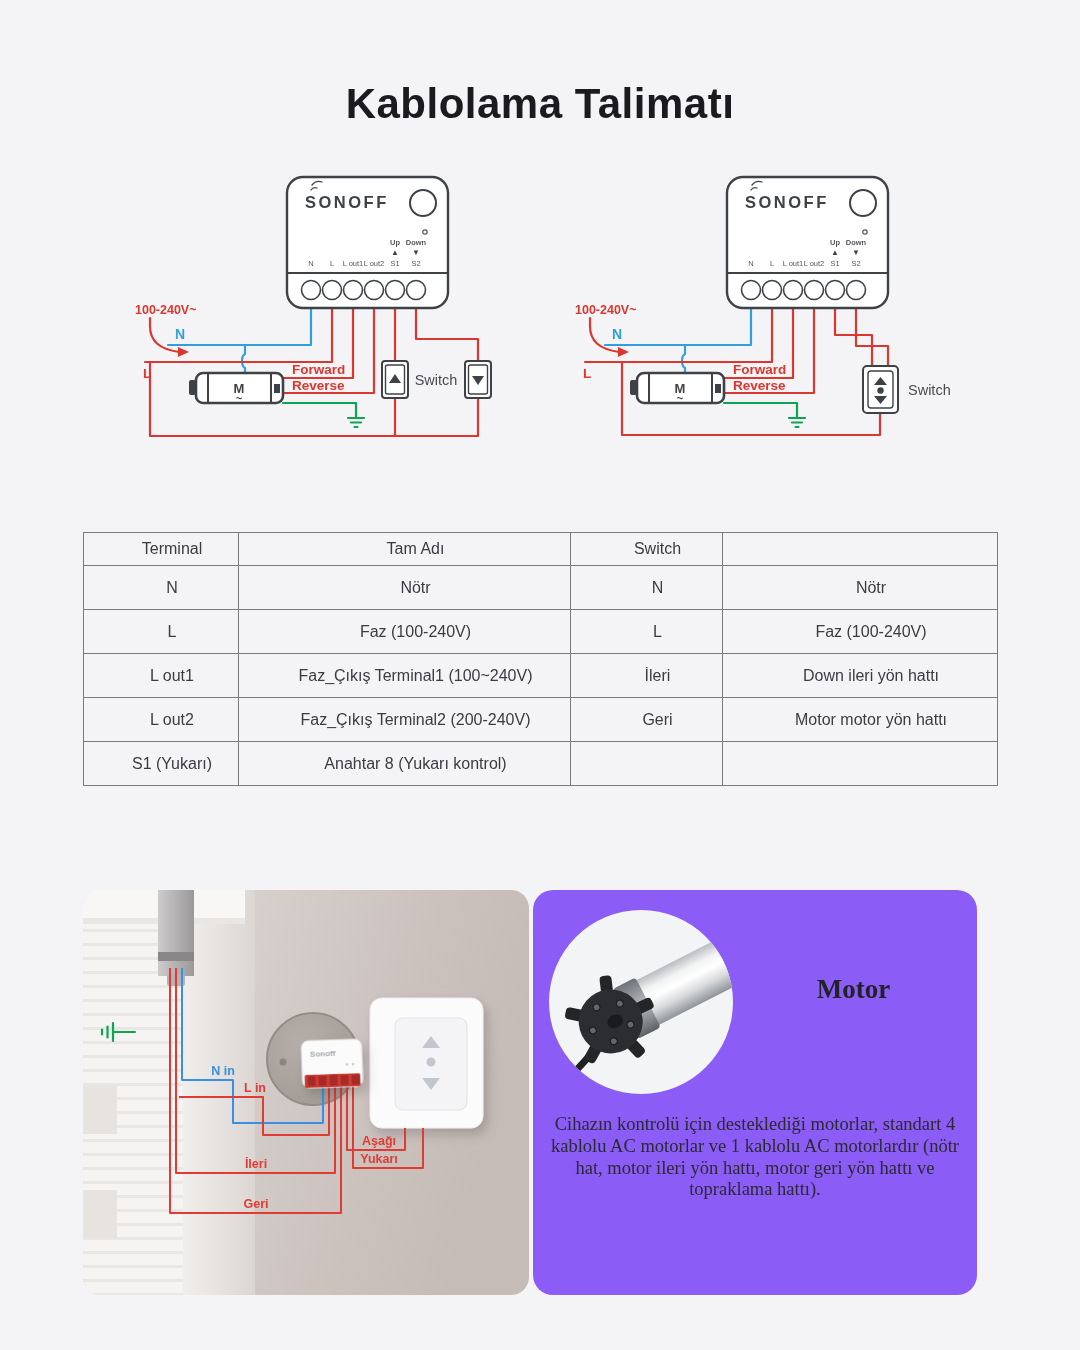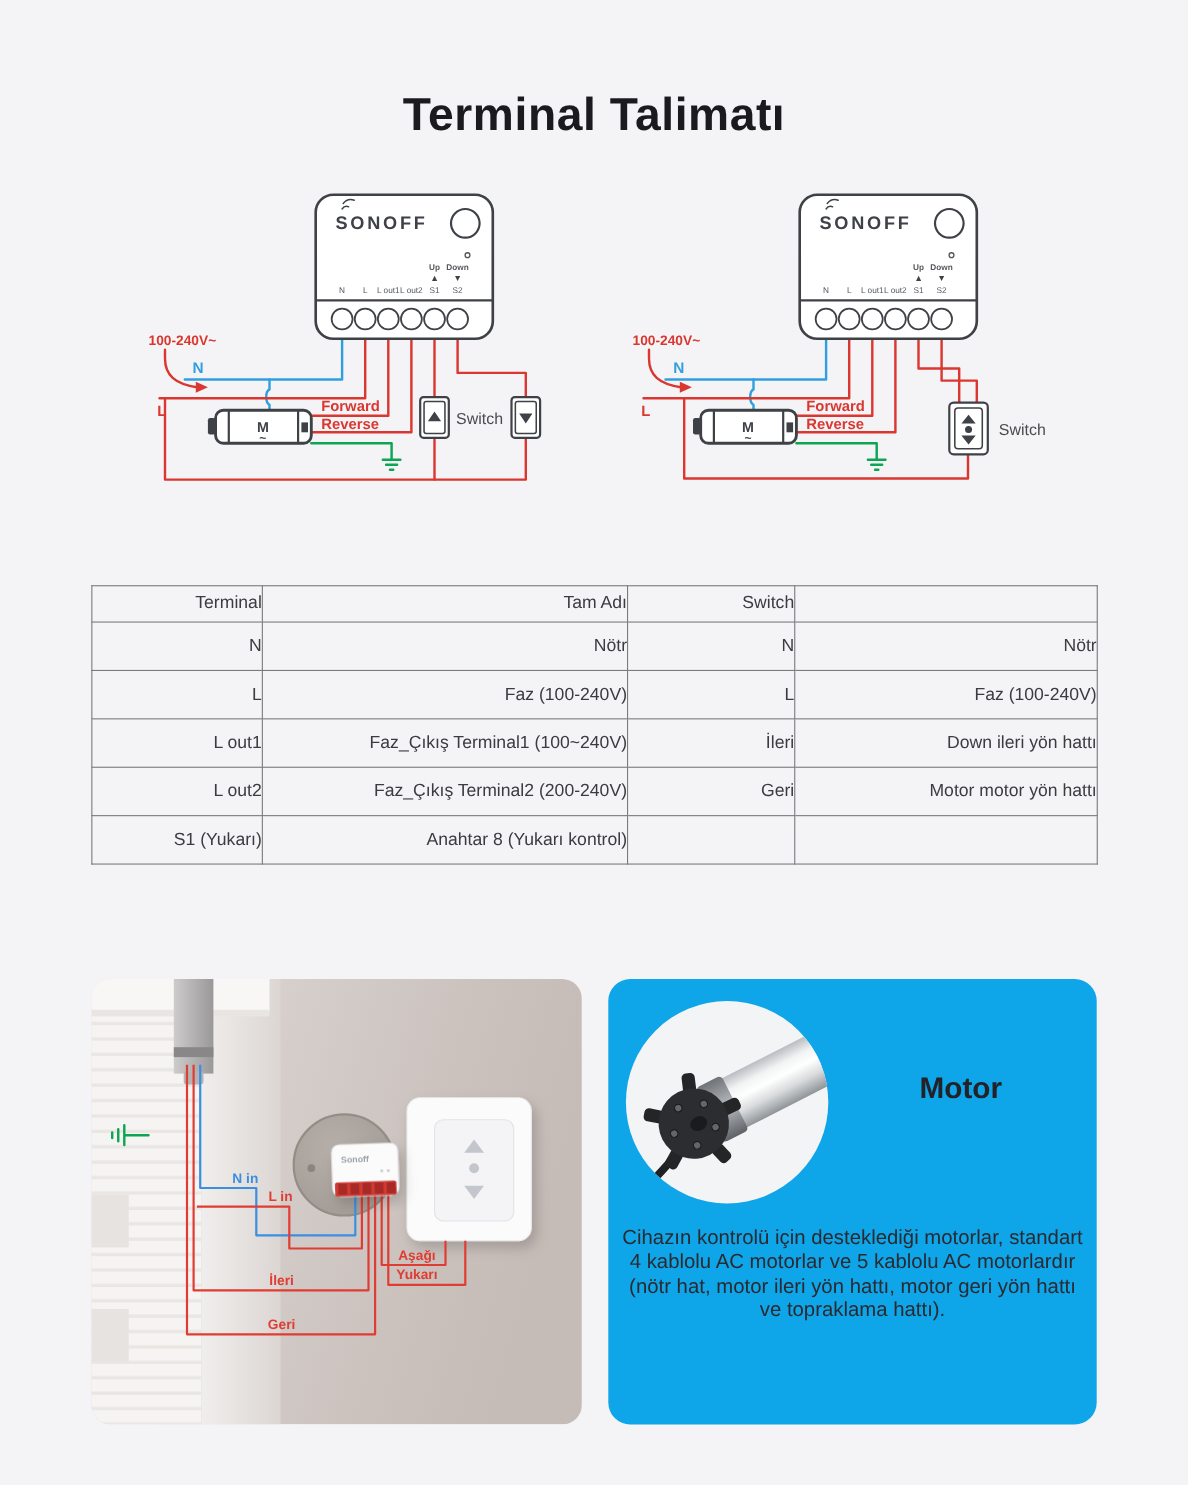--- a/index.html
+++ b/index.html
@@ -31,48 +31,48 @@
   .sw{fill:#ffffff;stroke:#3e4146;stroke-width:2;}
   .swi{fill:#ffffff;stroke:#3e4146;stroke-width:1.4;}
   .lblr{fill:#d93730;font-size:13.5px;font-weight:700;}
   .lblb{fill:#319fdf;font-size:14px;font-weight:700;}
   .lblv{fill:#d93730;font-size:12.5px;font-weight:700;}
   .lblsw{fill:#4b4b50;font-size:14.5px;}
 
   
   .term-table{position:absolute;left:83px;top:532px;border-collapse:collapse;table-layout:fixed;
               width:914px;font-size:16px;color:#3b3b40;}
-  .term-table td,.term-table th{border:1px solid #7b7b7e;padding:0 0 0 22px;text-align:right;
+  .term-table td,.term-table th{border:1px solid #7b7b7e;padding:0 0 0 22px;text-align:center;
               font-weight:400;vertical-align:middle;white-space:nowrap;overflow:hidden;}
   .term-table th{height:32px;}
   .term-table td{height:43px;}
 
   
   .photo-card{position:absolute;left:83px;top:890px;width:446px;height:405px;border-radius:18px;
               overflow:hidden;}
   .photo-card svg{left:0;top:0;}
   .plbl{font-size:12.5px;font-weight:700;text-anchor:middle;}
   .plr{fill:#e03c33;}.plb{fill:#3b8fe0;}
   .pw{fill:none;stroke-width:2;stroke-linejoin:round;}
   .pwr{stroke:#e03c33;}.pwb{stroke:#3b8fe0;}.pwg{stroke:#0ca551;stroke-width:2.2;stroke-linecap:round;}
 
-  .motor-card{position:absolute;left:553px;top:890px;width:444px;height:405px;border-radius:20px;
-              background:#0ea5e9;}
+  .motor-card{position:absolute;left:533px;top:890px;width:444px;height:405px;border-radius:20px;
+              background:#8b5cf6;font-family:Liberation Serif, serif;}
   .motor-card svg{left:14px;top:18px;}
   .mc-title{position:absolute;left:205px;right:8px;top:84px;text-align:center;color:#222228;
             font-size:27px;font-weight:800;line-height:31px;}
   .mc-body{position:absolute;left:12px;right:12px;top:224px;text-align:center;color:#2a2a30;
            font-size:18.5px;line-height:1.18;font-weight:500;}
 </style>
 </head>
 <body>
 
 <div class="page">
 
-  <div class="title">Terminal Talimatı</div>
+  <div class="title">Kablolama Talimatı</div>
 
   <svg style="left:115px;top:150px;" width="440" height="320" viewBox="0 0 440 320">
 
     <path class="w wb" d="M196,157 V195 H53"></path>
     <path class="w wb" d="M130,195 V204 C126,206 126,216 130,218 V223"></path>
     <path class="w wr" d="M30,212 H217 V157"></path>
     <path class="w wr" d="M35,168 V176 C35,191 44,199 64,202"></path>
     <polygon class="fr" points="63,197 74,202 63,207"></polygon>
     <path class="w wr" d="M35,212 V286 H363 V248"></path>
     <path class="w wr" d="M280,248 V286"></path>
@@ -359,16 +359,16 @@
             <circle cx="-40.2" cy="-19" r="3.4" fill="#62666b" stroke="#17181a"></circle>
             <circle cx="-17.8" cy="-11.8" r="3.4" fill="#62666b" stroke="#17181a"></circle>
             <ellipse cx="-30" cy="2" rx="8" ry="6.5" fill="#1a1b1d"></ellipse>
           </g>
         </g>
       </g>
     </svg>
     <div class="mc-title">
       <div>Motor</div>
     </div>
-    <div class="mc-body">Cihazın kontrolü için desteklediği motorlar, standart 4 kablolu AC motorlar ve 5 kablolu AC motorlardır (nötr hat, motor ileri yön hattı, motor geri yön hattı ve topraklama hattı).</div>
+    <div class="mc-body">Cihazın kontrolü için desteklediği motorlar, standart 4 kablolu AC motorlar ve 1 kablolu AC motorlardır (nötr hat, motor ileri yön hattı, motor geri yön hattı ve topraklama hattı).</div>
   </div>
 
 </div>
 
 </body></html>

